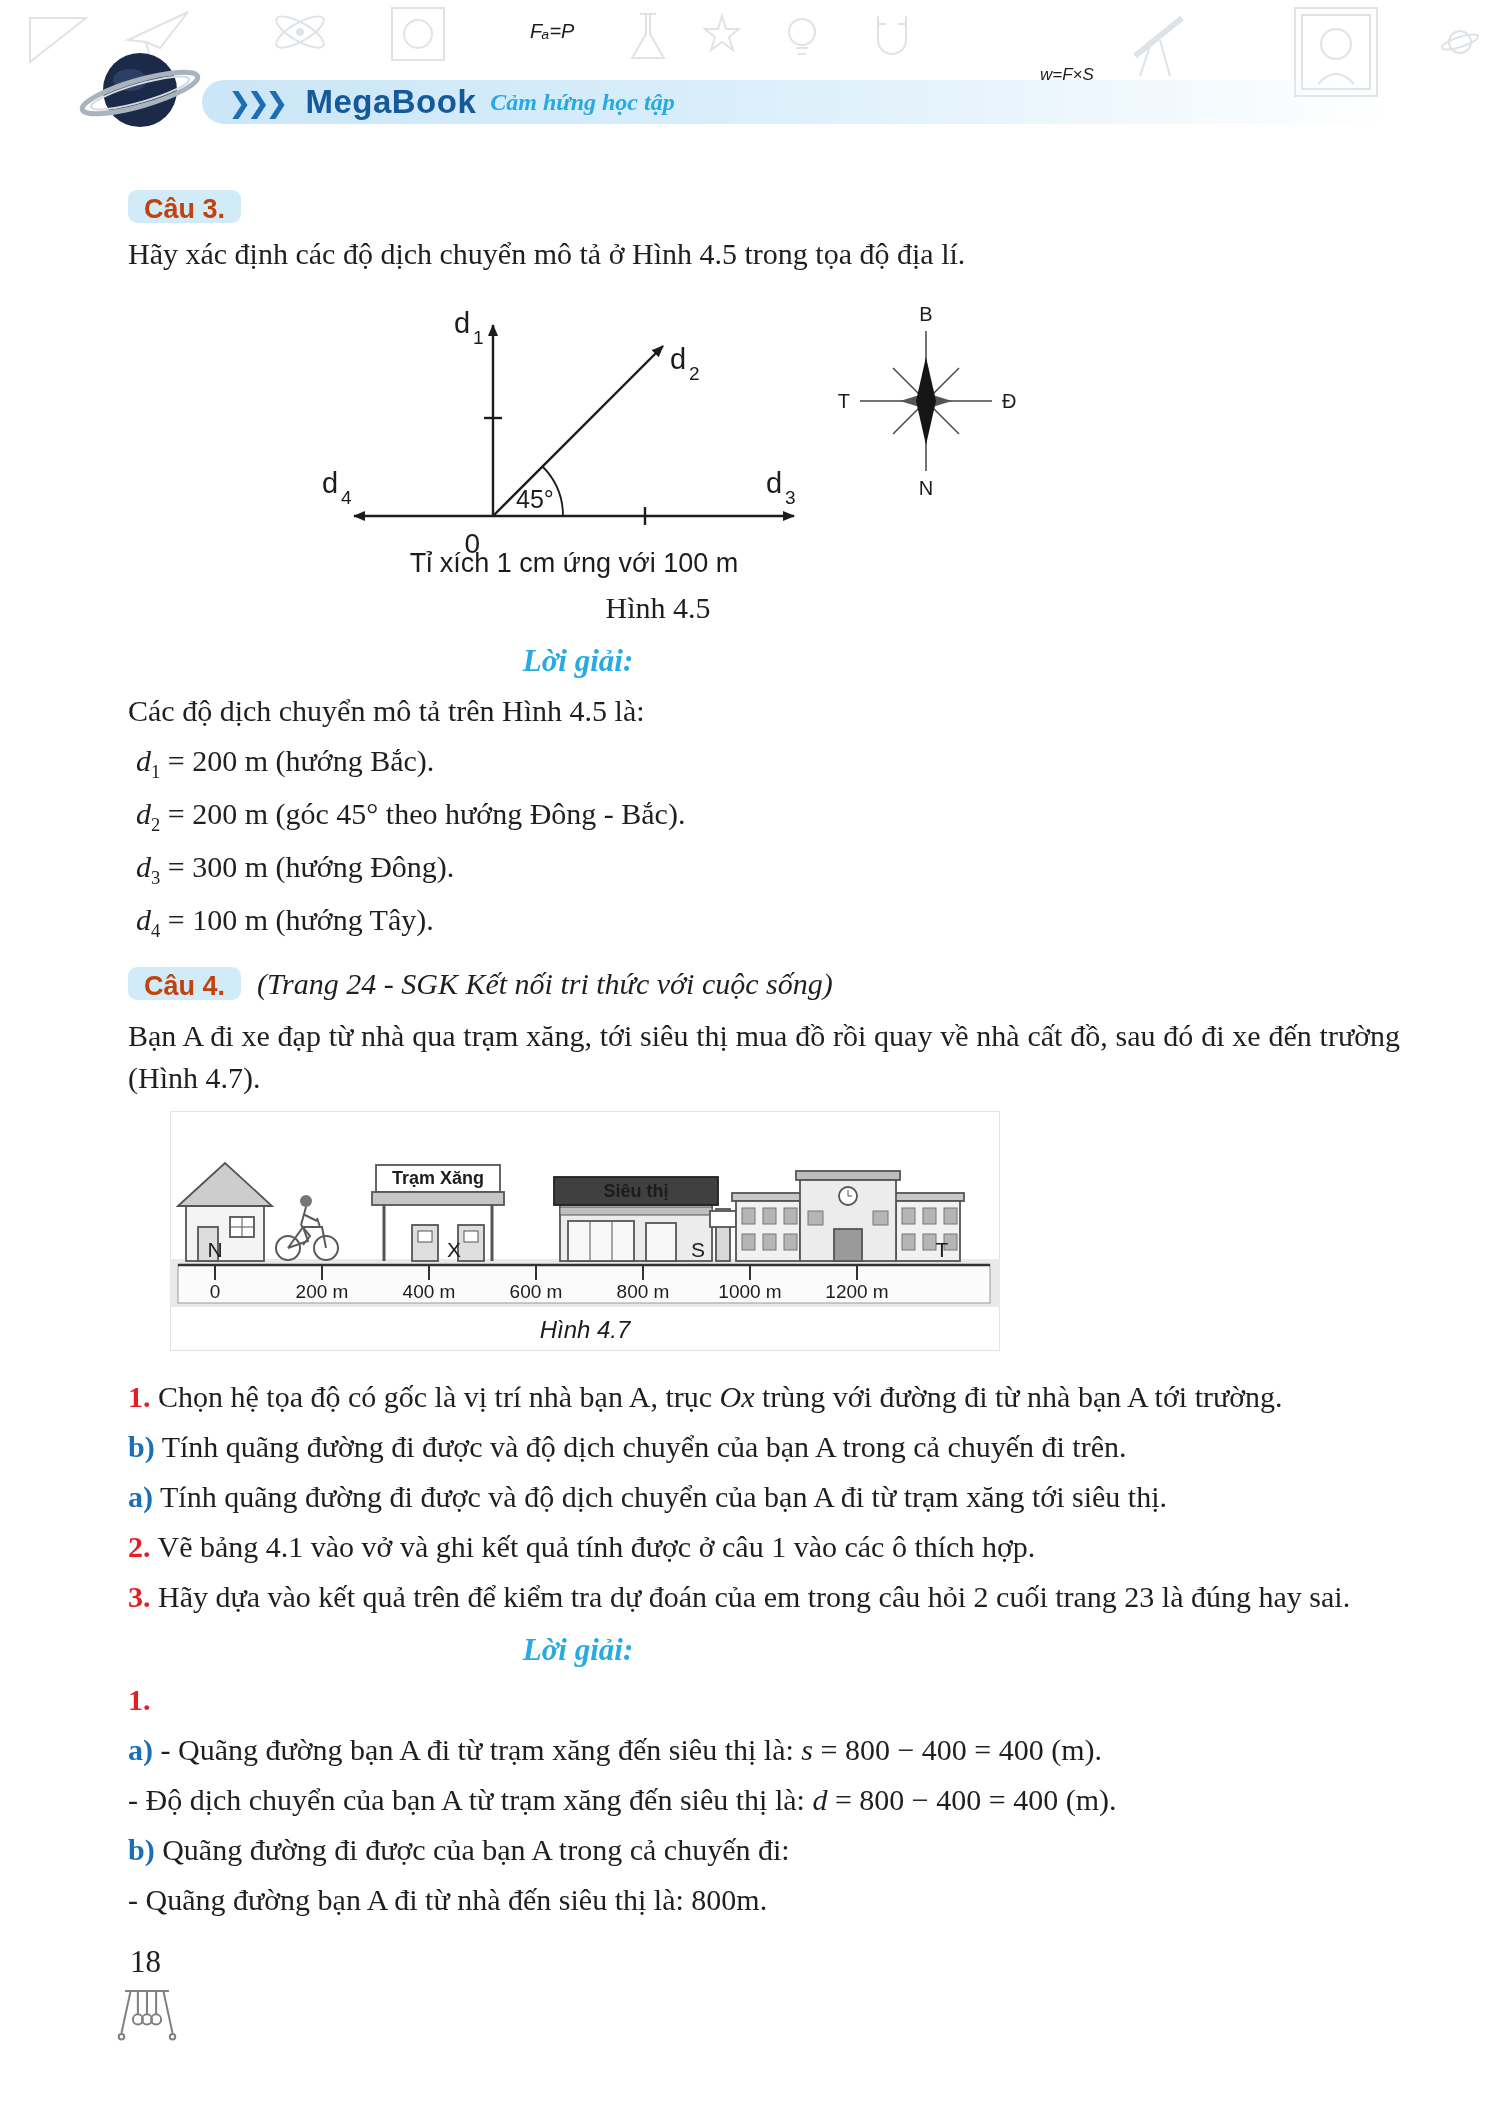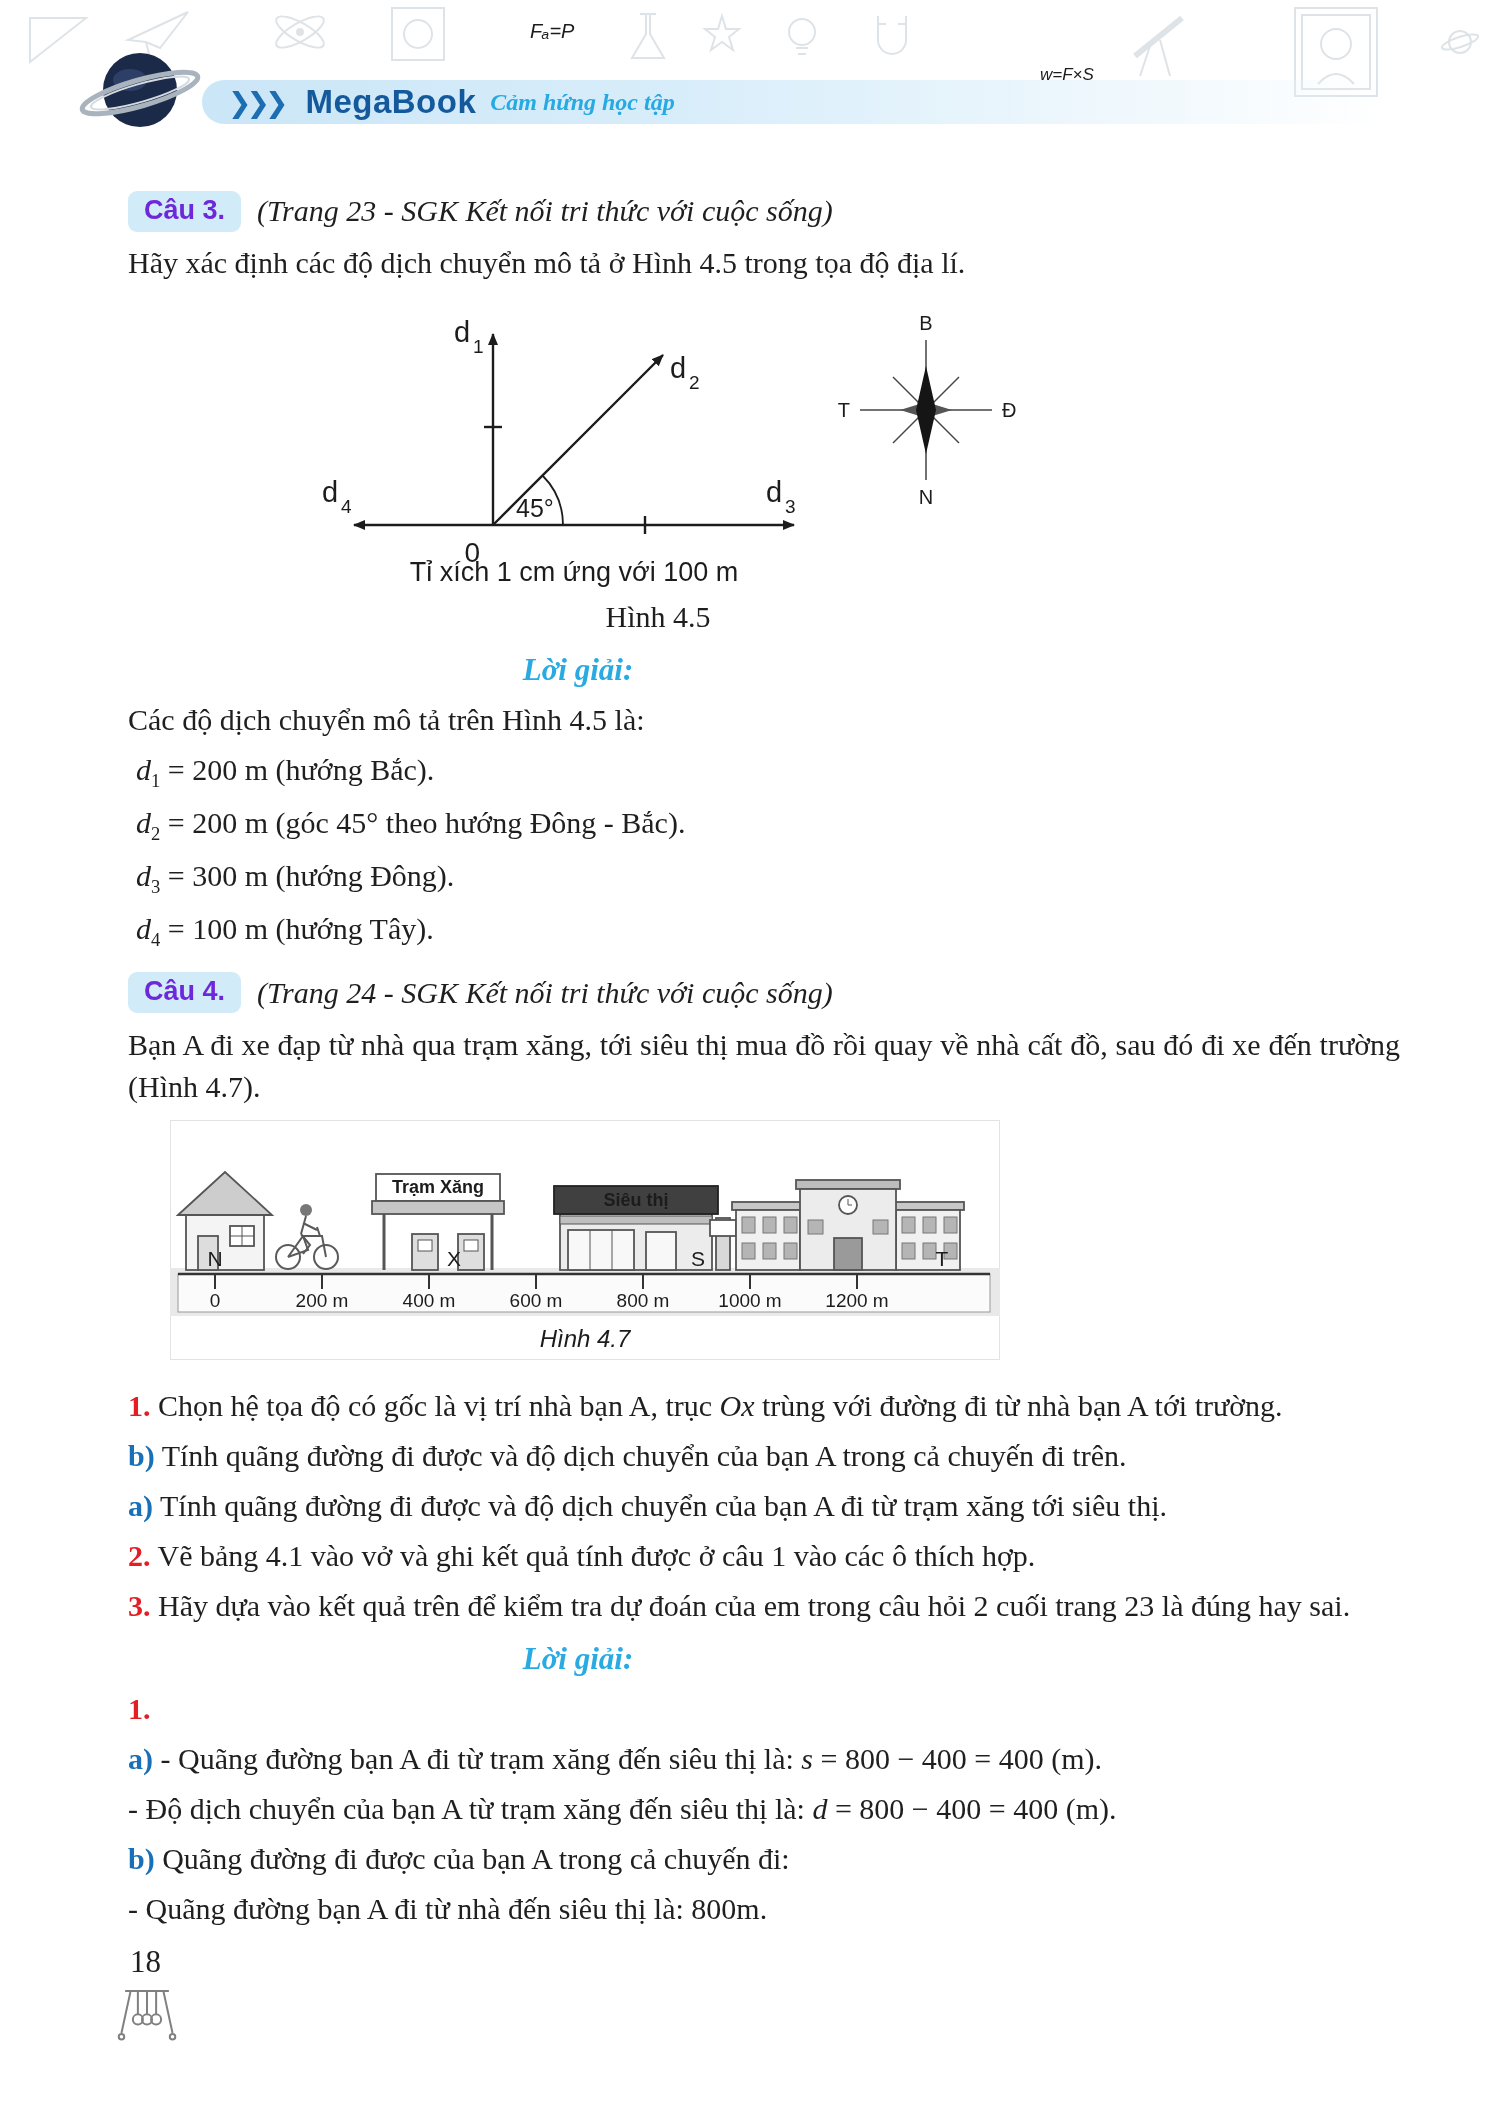--- a/index.html
+++ b/index.html
@@ -23,21 +23,21 @@
           color:#1d6db3; letter-spacing:-5px; padding-right:8px; }
   .brand { font-family:"Liberation Sans",sans-serif; font-weight:bold; font-size:33px;
            color:#14599c; letter-spacing:.5px; }
   .tagline { font-style:italic; font-weight:bold; font-size:24px; color:#27a9e2; }
   
   .content { position:relative; padding:0 112px 0 128px; font-size:30px; line-height:1.4; }
   .qrow { display:flex; align-items:center; gap:16px; margin-top:40px; }
   .qrow.q4 { margin-top:18px; }
   .badge {
     font-family:"Liberation Sans",sans-serif; font-weight:bold; font-size:27px;
-    color:#6d28d9; background:#d2ebf9; padding:6px 16px 8px; border-radius:9px; line-height:1;
+    color:#c2410c; background:#d2ebf9; padding:6px 16px 0; border-radius:9px; line-height:1;
     flex:0 0 auto;
   }
   .source { font-style:italic; }
   .prompt { margin:10px 0 0; text-align:justify; }
   .fig45 { margin:6px 0 0 150px; width:760px; }
   .fig45 svg { display:block; }
   .figcap { text-align:center; font-size:30px; margin-top:6px; }
   .sol-head {
     width:900px; margin:10px 0 0; text-align:center;
     font-weight:bold; font-style:italic; font-size:31px; color:#29abe2;
@@ -134,21 +134,20 @@
       <span class="chev">❯❯❯</span>
       <span class="brand">MegaBook</span>
       <span class="tagline">Cảm hứng học tập</span>
     </div>
   </header>
 
   <main class="content">
 
     <div class="qrow">
       <span class="badge">Câu 3.</span>
-      <span class="source">(Trang 23 - SGK Kết nối tri thức với cuộc sống)</span>
     </div>
     <p class="prompt">Hãy xác định các độ dịch chuyển mô tả ở Hình 4.5 trong tọa độ địa lí.</p>
 
     <figure class="fig45" style="margin-top:6px">
       <svg viewBox="0 0 760 300" width="760" height="300">
         <defs>
           <marker id="ah45" markerWidth="13" markerHeight="12" refX="11" refY="5" orient="auto" markerUnits="userSpaceOnUse">
             <path d="M0,0 L12,5 L0,10 z" fill="#1c1c1c"></path>
           </marker>
         </defs>

